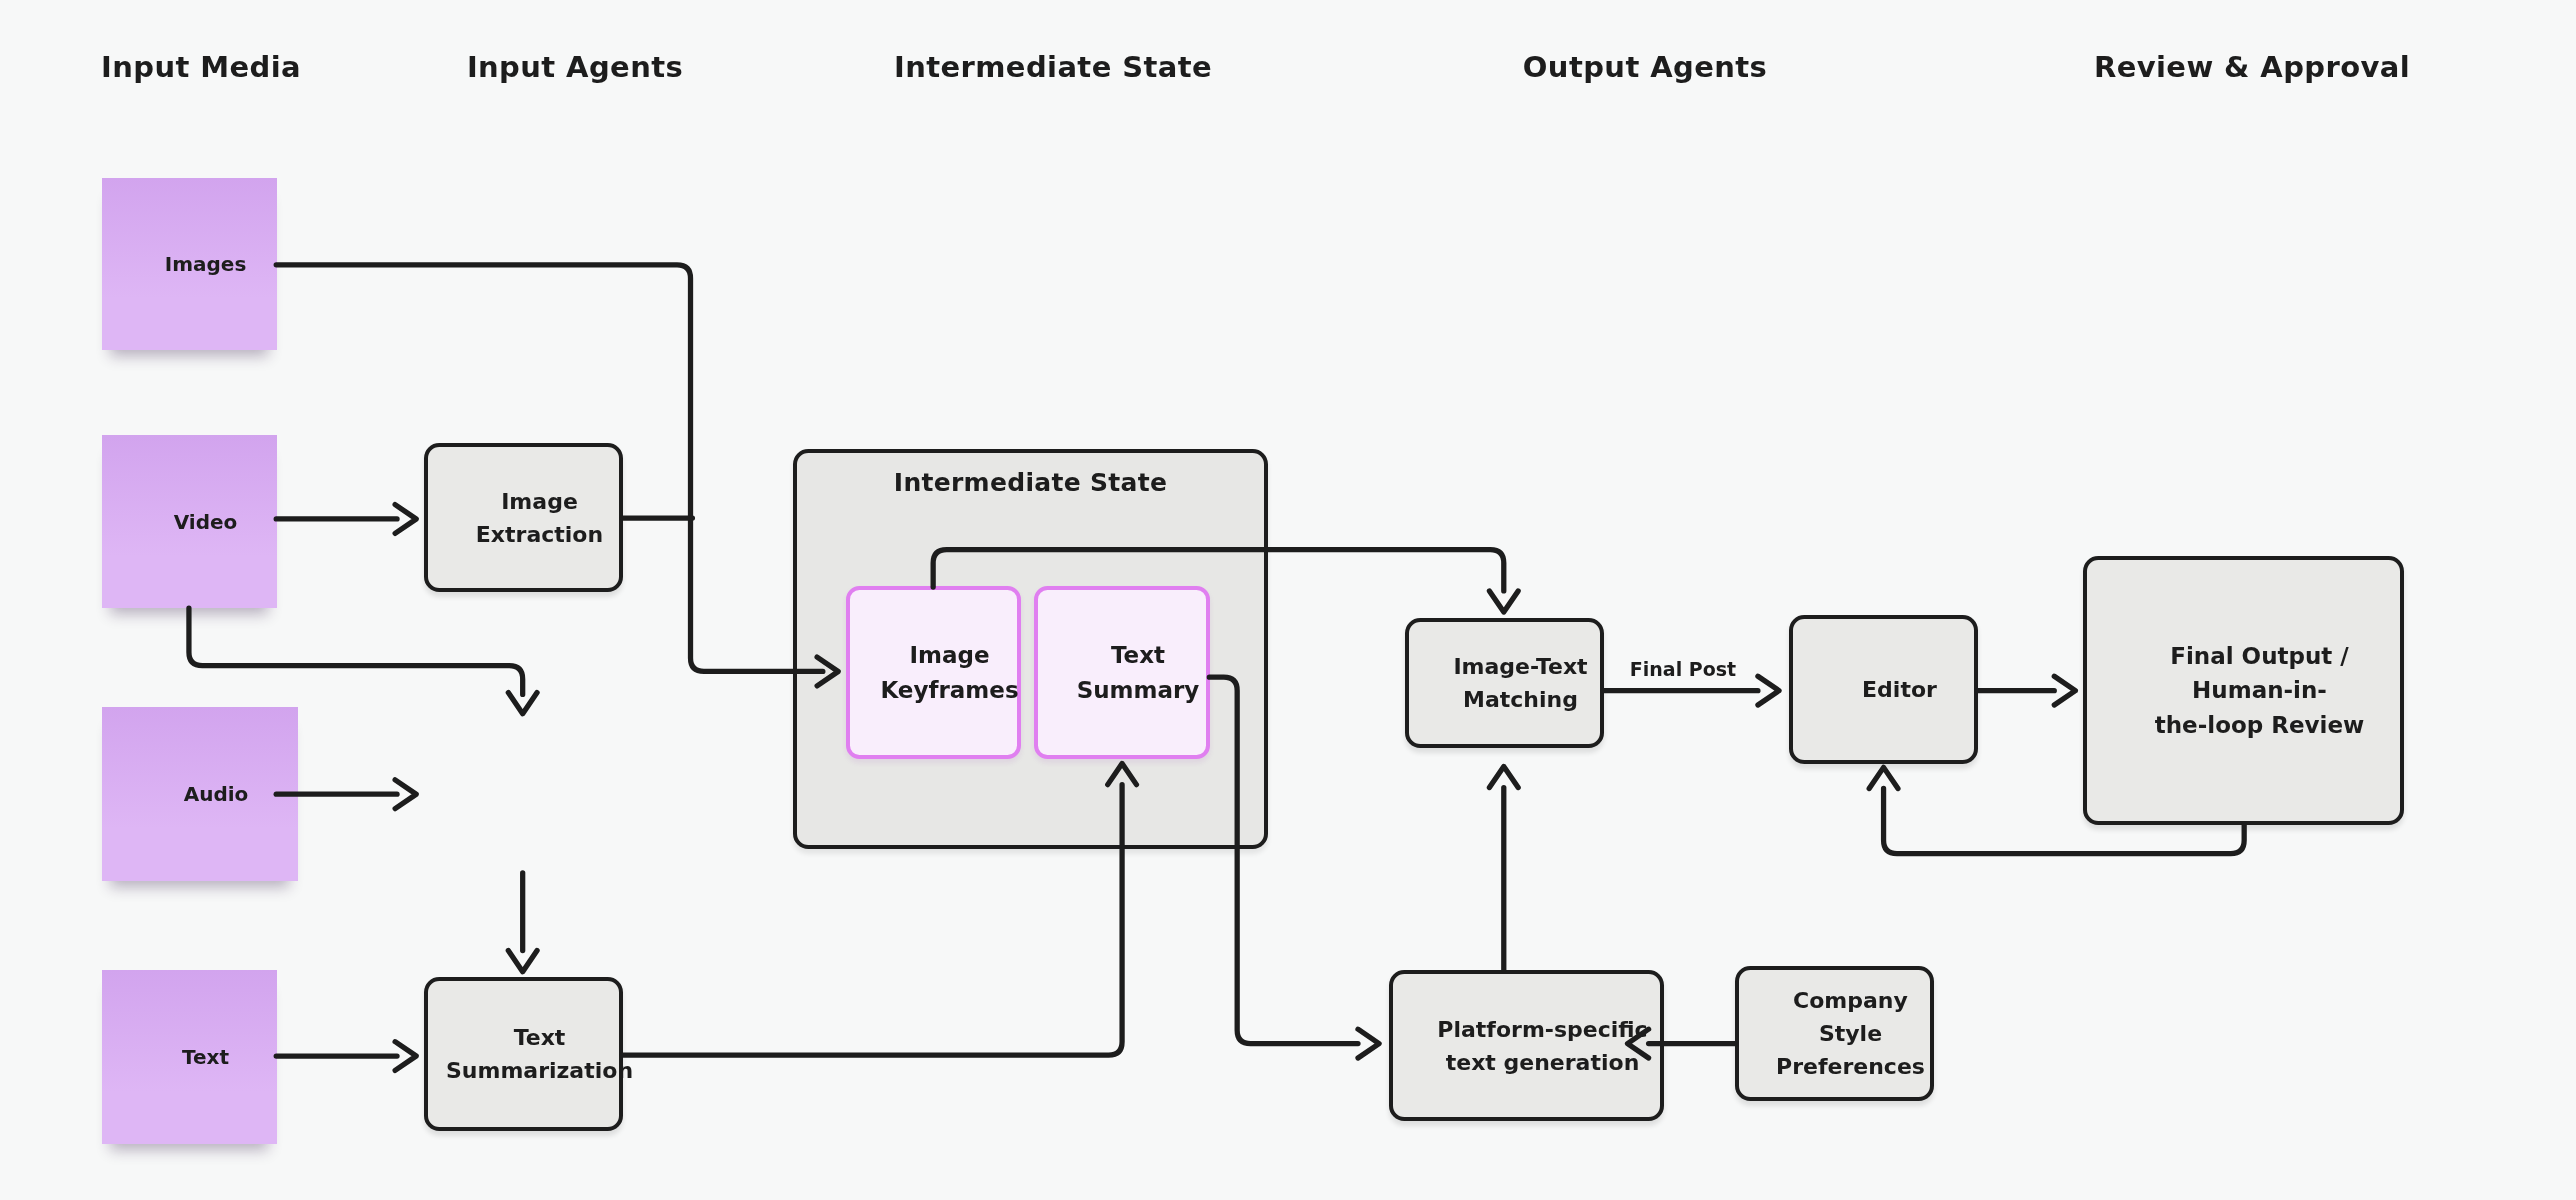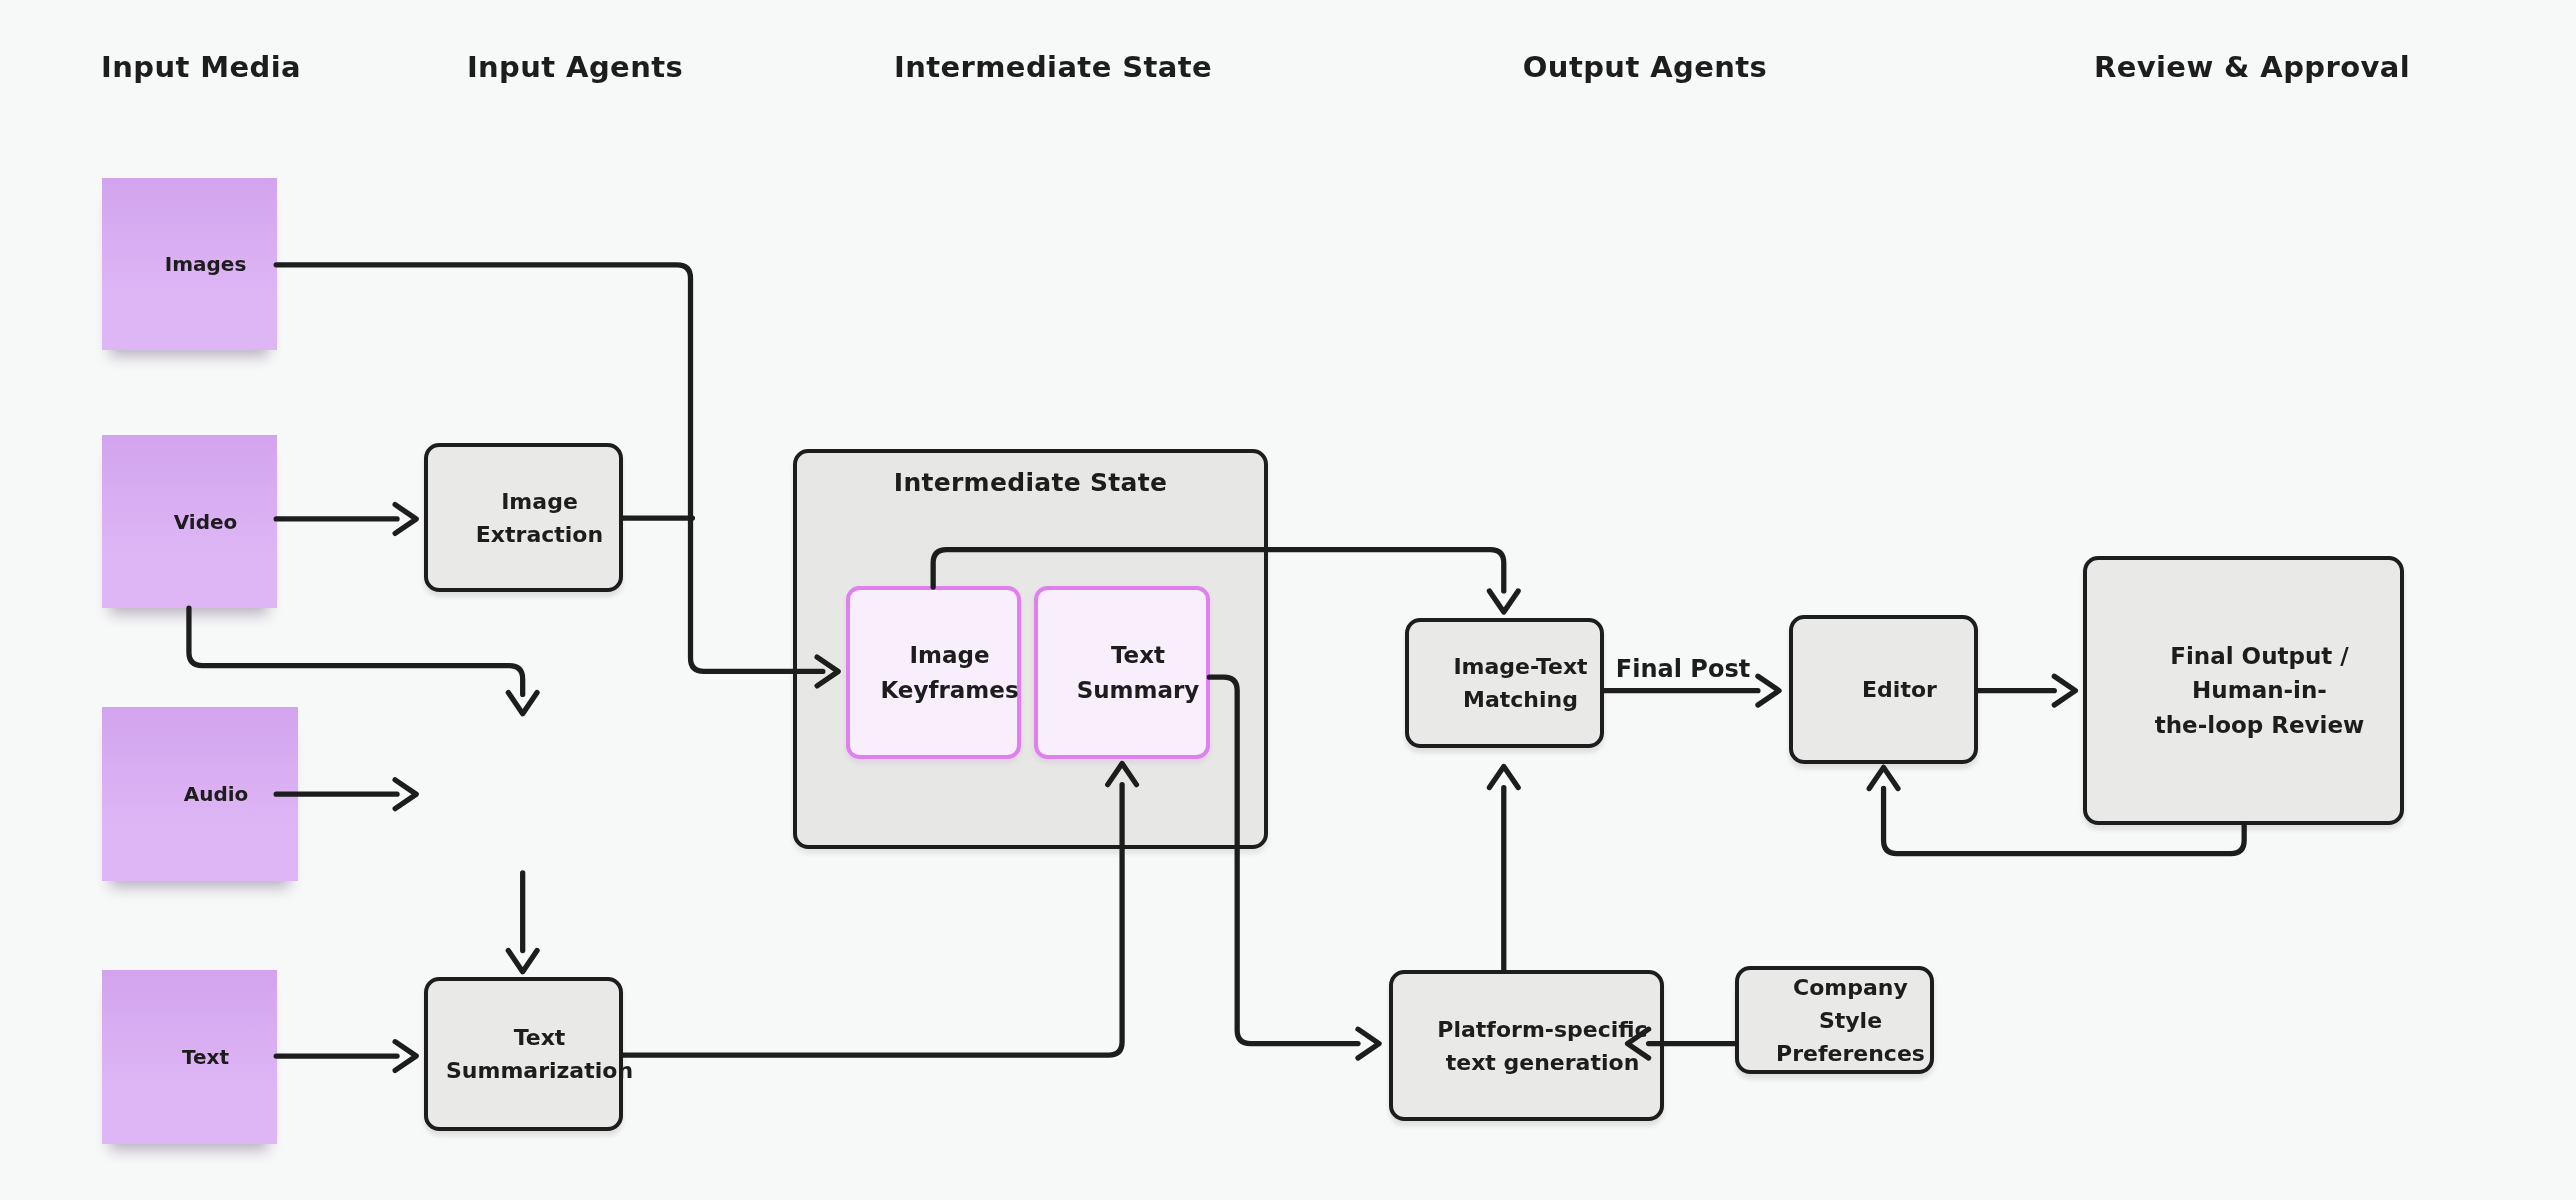--- a/index.html
+++ b/index.html
@@ -58,21 +58,21 @@
     font-size:23px;font-weight:700;line-height:1.5;
     box-shadow:0 3.8px 5.8px rgba(150,60,180,.10);
   }
 
   .wires{position:absolute;left:0;top:0;pointer-events:none;}
   .wires g{pointer-events:stroke;}
   .wire,.head{fill:none;stroke:var(--ink);stroke-width:5.5;stroke-linecap:round;stroke-linejoin:round;}
 
   .edge-label{
     position:absolute;transform:translate(-50%,-50%);
-    font-size:24px;font-weight:700;white-space:nowrap;color:var(--ink);
+    font-size:19px;font-weight:700;white-space:nowrap;color:var(--ink);
   }
 </style>
 </head>
 <body>
 
 <div class="canvas">
 
   <div class="heading" style="left:201px">Input Media</div>
   <div class="heading" style="left:575px">Input Agents</div>
   <div class="heading" style="left:1053px">Intermediate State</div>
@@ -118,21 +118,21 @@
     <span>Image-Text
 Matching</span>
   </div>
   <div class="node gbox" style="left:1789px;top:615px;width:189px;height:149px">
     <span>Editor</span>
   </div>
   <div class="node gbox" style="left:1389px;top:970px;width:275px;height:151px">
     <span>Platform-specific
 text generation</span>
   </div>
-  <div class="node gbox" style="left:1735px;top:966px;width:199px;height:108px">
+  <div class="node gbox" style="left:1735px;top:966px;width:199px;height:135px">
     <span>Company
 Style
 Preferences</span>
   </div>
 
   <div class="node gbox" style="left:2083px;top:556px;width:321px;height:269px;font-size:23px">
     <span>Final Output / Human-in-
 the-loop Review</span>
   </div>
 

